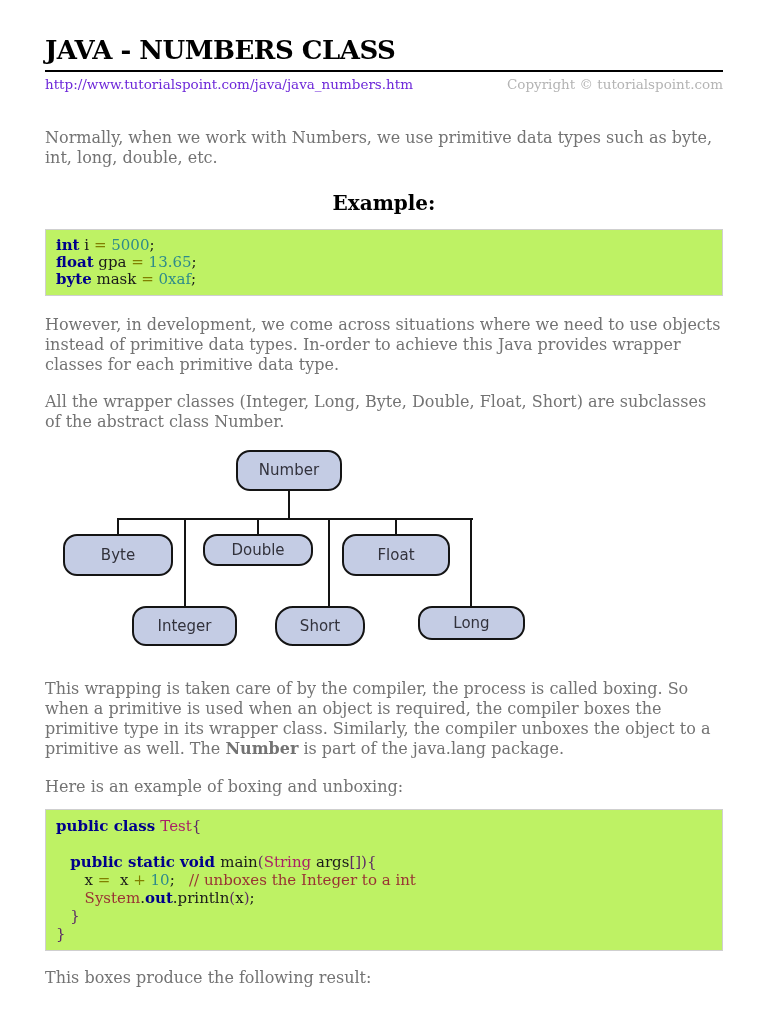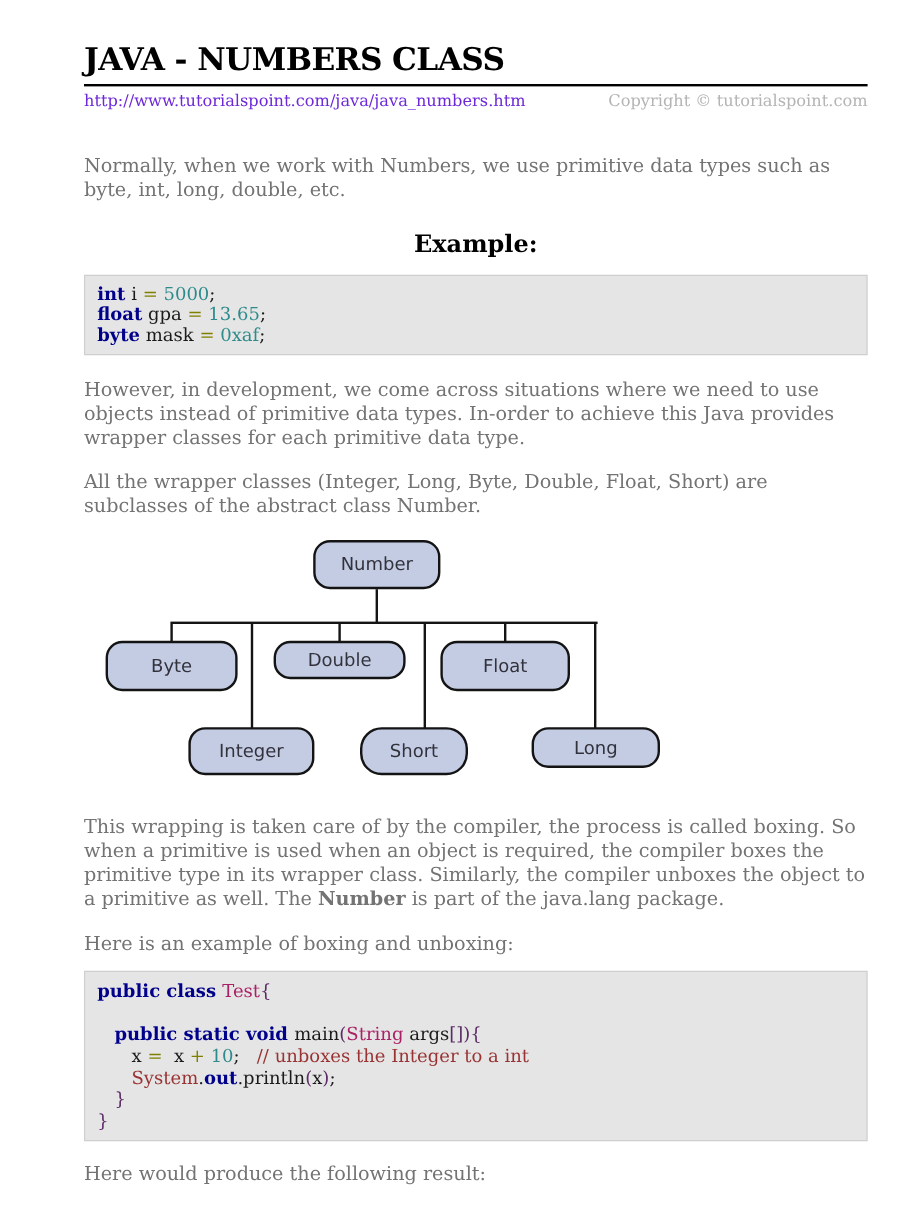--- a/index.html
+++ b/index.html
@@ -1,36 +1,36 @@
 <!DOCTYPE html>
 <html><head>
 <meta charset="utf-8">
 <style>
   * { margin:0; padding:0; box-sizing:border-box; }
   html,body { width:768px; height:1024px; background:#ffffff; overflow:hidden; }
   body { font-family:"DejaVu Serif", "Liberation Serif", serif; color:#1a1a1a; }
-  .page { padding:36px 45px 0 70px; width:768px; }
+  .page { padding:36px 45px 0 45px; width:768px; }
 
   .doc-title { font-size:26px; font-weight:bold; color:#000; line-height:1.1; letter-spacing:-0.5px; }
   .title-rule { border:none; border-top:2px solid #000; margin-top:5px; }
   .meta-row { display:flex; justify-content:space-between; margin-top:4px;
               font-size:13.5px; }
   .src-url { color:#6d28d9; }
   .copyright { color:#b4b4b4; }
 
   p.body-text { font-size:16px; line-height:20px; color:#737373; }
   .p1 { margin-top:36px; }
   .h2 { margin-top:24px; font-size:20px; font-weight:bold; color:#000; line-height:22px;text-align:center; }
   .p2 { margin-top:19px; }
   .p3 { margin-top:17px; }
   .p4 { margin-top:30px; }
   .p5 { margin-top:18px; }
   .p6 { margin-top:17px; }
 
-  .code-block { background:#e5e5e5; border:1px solid #cfcfcf; padding:7px 10px;
+  .code-block { background:#bef264; border:1px solid #cfcfcf; padding:7px 10px;
                 font-size:15px; margin-top:15px; }
   .code-block.second { margin-top:12px; }
   .code-line { white-space:pre; line-height:17px; min-height:17px; }
   .second .code-line { line-height:18px; min-height:18px; }
   .tok-k { color:#00008b; font-weight:bold; }   
   .tok-c { color:#aa2266; }                     
   .tok-t { color:#993333; }                     
   .tok-m { color:#993333; }                     
   .tok-n { color:#2e8b8b; }                     
   .tok-o { color:#808000; }                     
@@ -115,15 +115,15 @@
   <div class="code-block second">
       <div class="code-line"><span class="tok-k">public class </span><span class="tok-c">Test</span><span class="tok-b">{</span></div>
       <div class="code-line">&nbsp;</div>
       <div class="code-line"><span>   </span><span class="tok-k">public static void </span><span>main</span><span class="tok-b">(</span><span class="tok-c">String</span><span> args</span><span class="tok-b">[])</span><span class="tok-b">{</span></div>
       <div class="code-line"><span>      x </span><span class="tok-o">=</span><span>  x </span><span class="tok-o">+</span><span> </span><span class="tok-n">10</span><span>;   </span><span class="tok-m">// unboxes the Integer to a int</span></div>
       <div class="code-line"><span>      </span><span class="tok-t">System</span><span>.</span><span class="tok-k">out</span><span>.</span><span>println</span><span class="tok-b">(</span><span>x</span><span class="tok-b">)</span><span>;</span></div>
       <div class="code-line"><span>   </span><span class="tok-b">}</span></div>
       <div class="code-line"><span class="tok-b">}</span></div>
     </div>
 
-  <p class="body-text p6">Here would produce the following result:</p>
+  <p class="body-text p6">This boxes produce the following result:</p>
 
 </div>
 
 </body></html>

